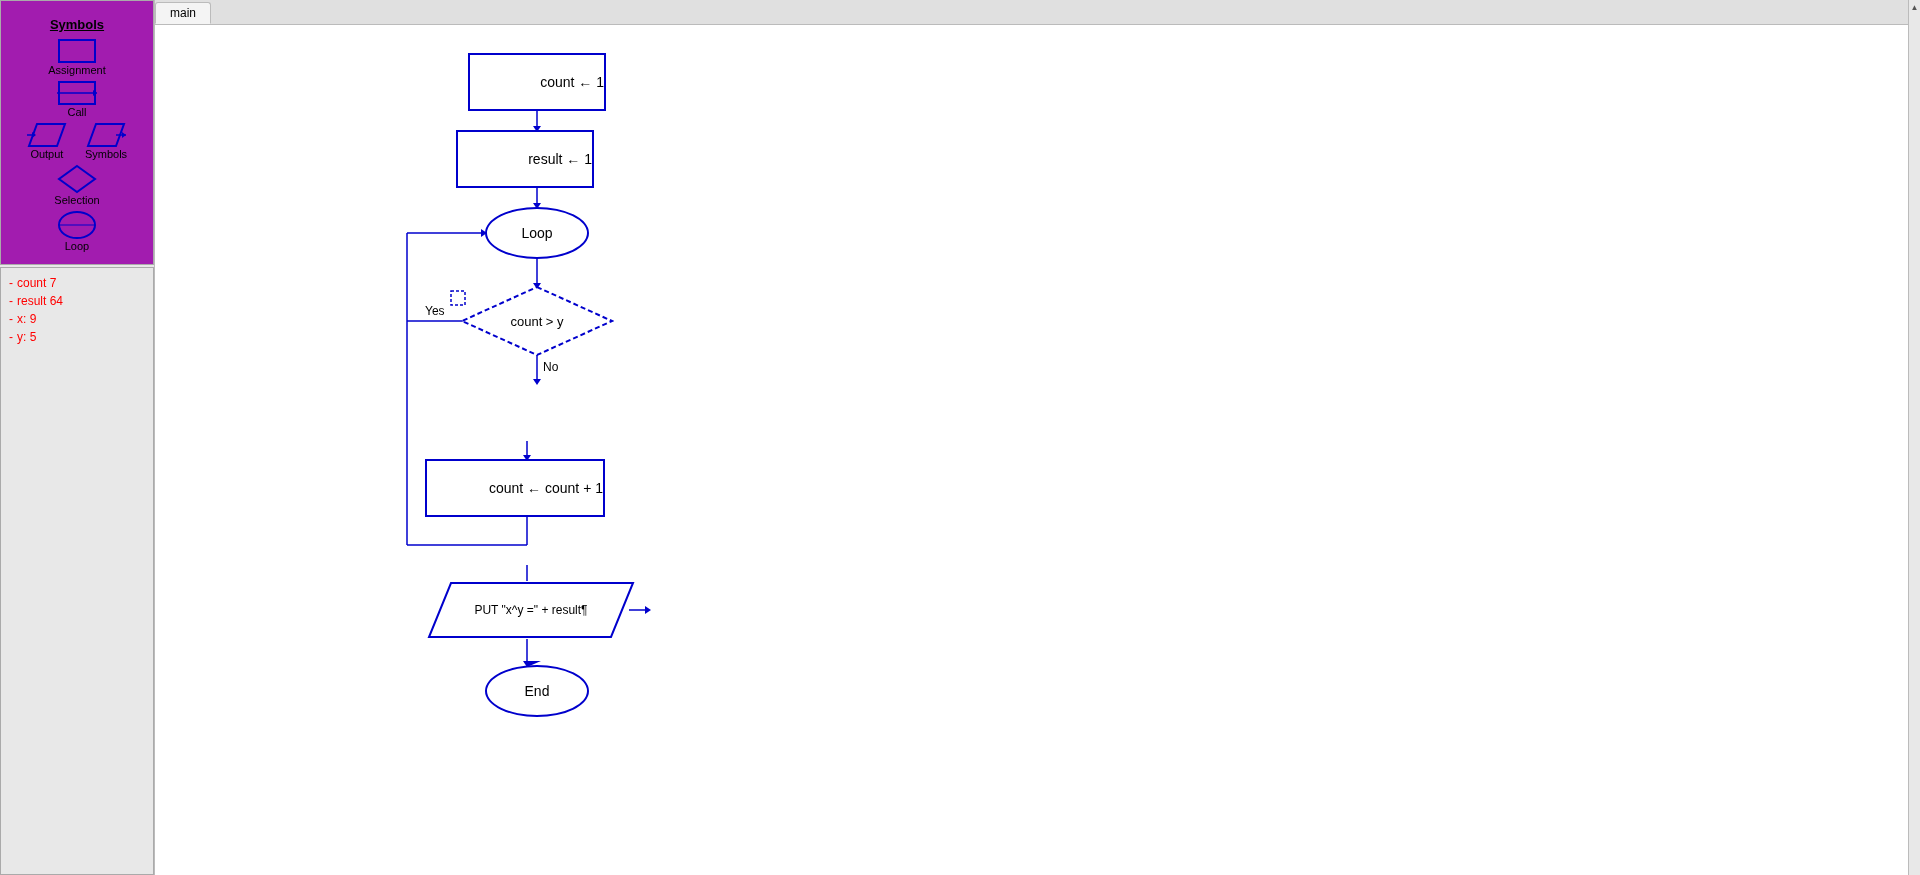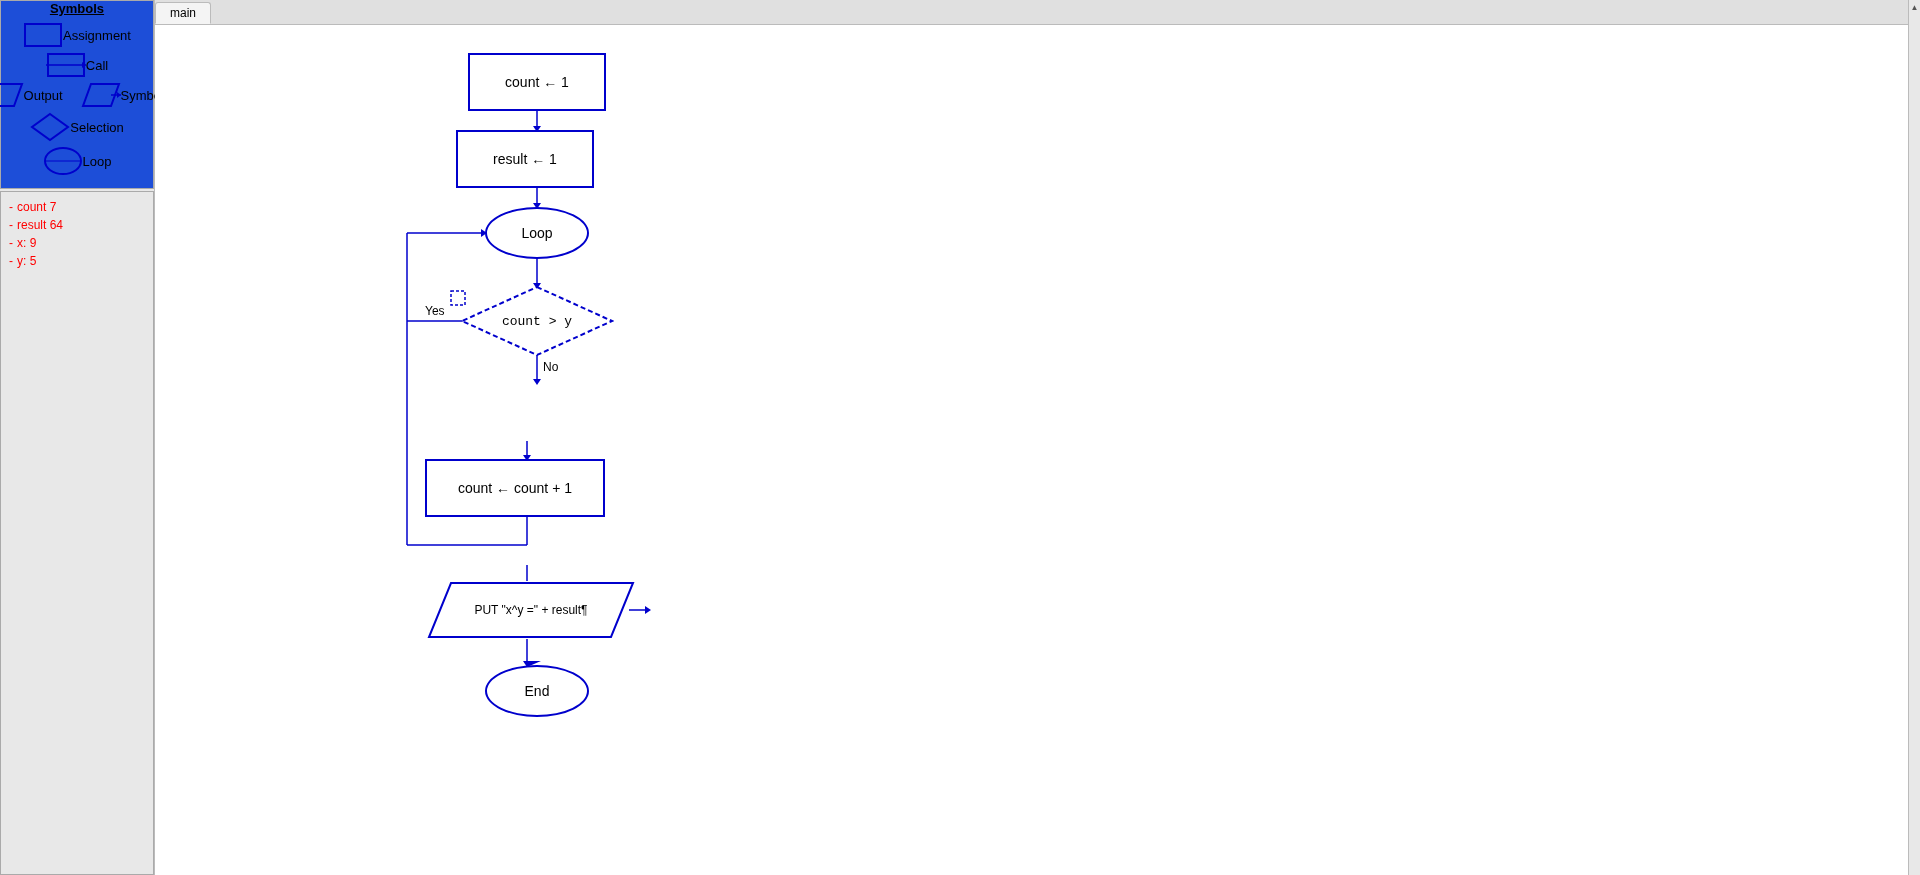--- a/index.html
+++ b/index.html
@@ -10,45 +10,45 @@
       width: 155px;
       min-width: 155px;
       background: #e8e8e8;
       border-right: 1px solid #bbb;
       display: flex;
       flex-direction: column;
     }
 
     #symbols-panel {
       border: 1px solid #aaa;
-      background: #1d4ed8;
-      padding: 0 8px 8px 8px;
+      background: #a21caf;
+      padding: 16px 8px 8px 8px;
     }
 
     #symbols-title {
       font-weight: bold;
       text-decoration: underline;
       text-align: center;
       margin-bottom: 6px;
       font-size: 13px;
     }
 
     .symbol-row {
       display: flex;
       align-items: center;
       justify-content: center;
       gap: 18px;
       margin-bottom: 4px;
     }
 
     .symbol-item {
       display: flex;
-      flex-direction: row;
-      align-items: center;
-      font-size: 13px;
+      flex-direction: column;
+      align-items: center;
+      font-size: 11px;
       color: #000;
     }
 
     
     .sym-svg {
       display: block;
     }
 
     #variables-panel {
       border: 1px solid #aaa;
@@ -124,21 +124,21 @@
     
     .fc-element {
       position: absolute;
     }
 
     .fc-box {
       border: 2px solid #0000cc;
       background: white;
       display: flex;
       align-items: center;
-      justify-content: center;
+      justify-content: flex-end;
       font-size: 14px;
       color: #000;
     }
 
     .fc-oval {
       border: 2px solid #0000cc;
       background: white;
       border-radius: 50%;
       display: flex;
       align-items: center;
@@ -330,21 +330,21 @@
       </div>
 
       <div class="fc-element fc-box" style="left:301px; top:105px; width:138px; height:58px;">
         <span>result ← 1</span>
       </div>
 
       <div class="fc-element fc-oval" style="left:330px; top:182px; width:104px; height:52px;">
         <span>Loop</span>
       </div>
 
-      <div class="fc-diamond fc-element" style="left:305px; top:260px; width:154px; height:72px;font-family:Liberation Mono, monospace;">
+      <div class="fc-diamond fc-element" style="left:305px; top:260px; width:154px; height:72px;">
         <svg width="154" height="72" viewBox="0 0 154 72" style="position:absolute;top:0;left:0;">
           <polygon points="77,2 152,36 77,70 2,36" fill="white" stroke="#0000cc" stroke-width="2" stroke-dasharray="5,3"></polygon>
         </svg>
         <span style="position:relative;z-index:1;font-size:13px;">count &gt; y</span>
       </div>
 
 
       <div class="fc-element fc-box" style="left:270px; top:434px; width:180px; height:58px;">
         <span>count ← count + 1</span>
       </div>

